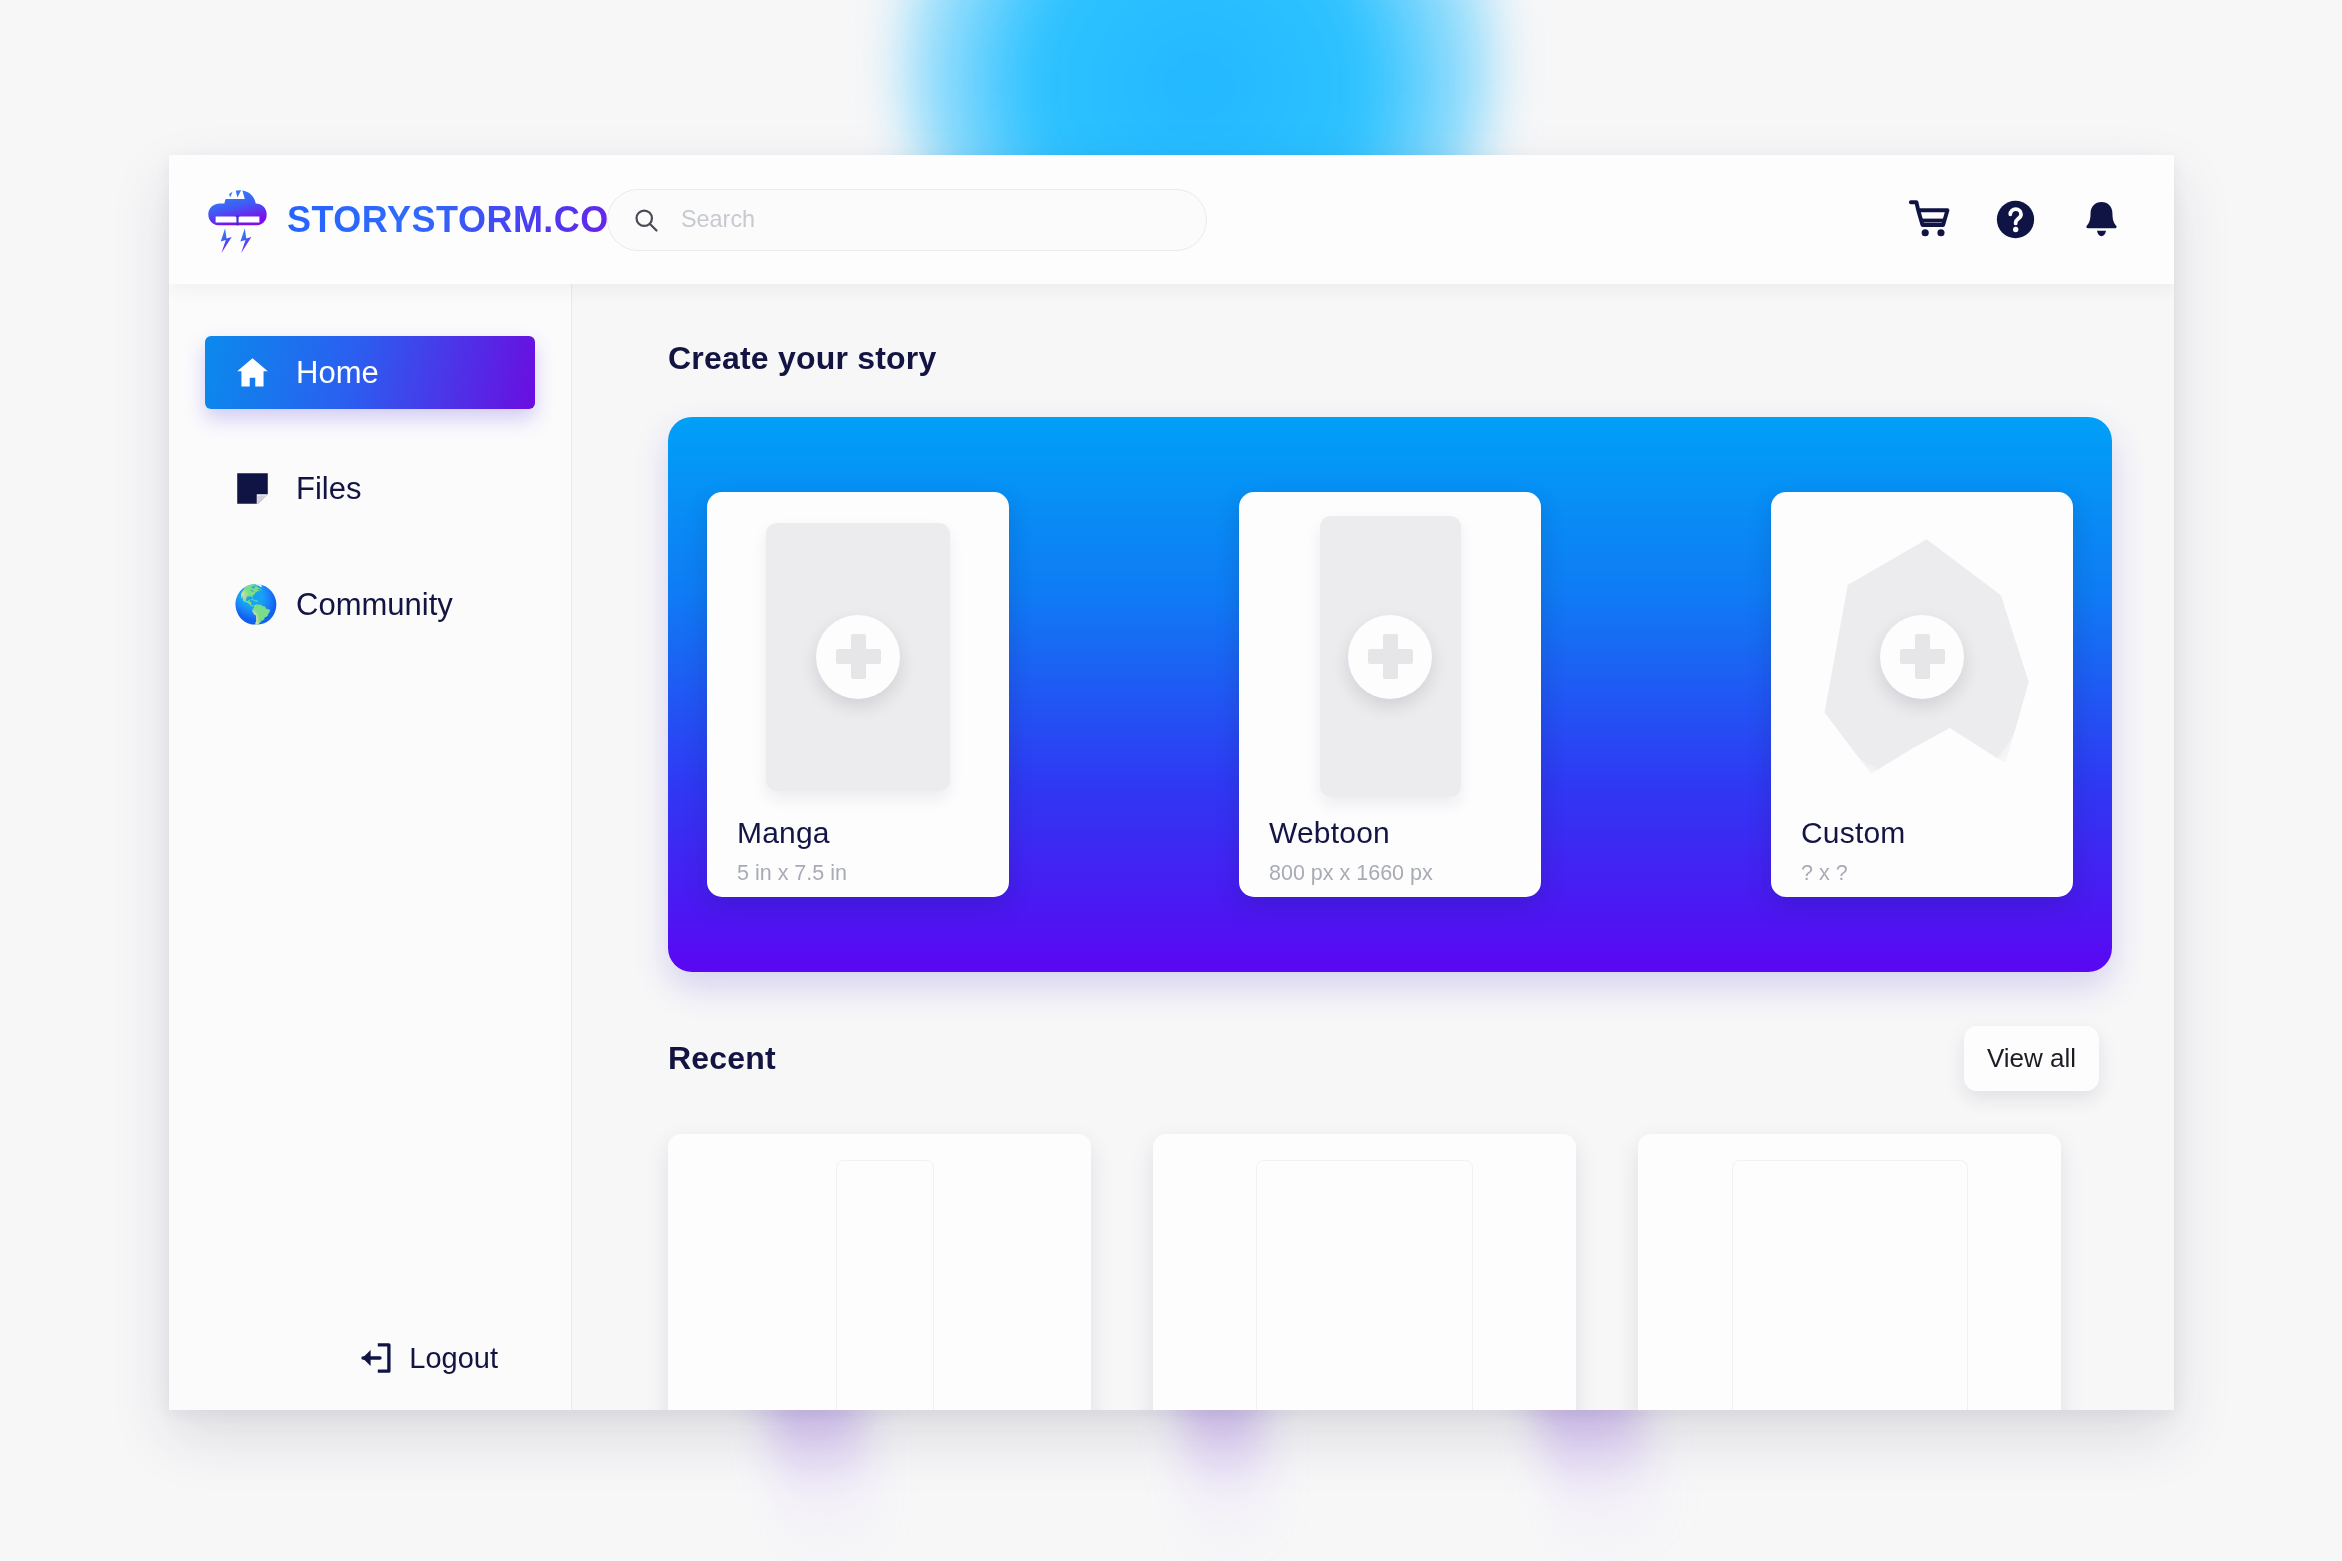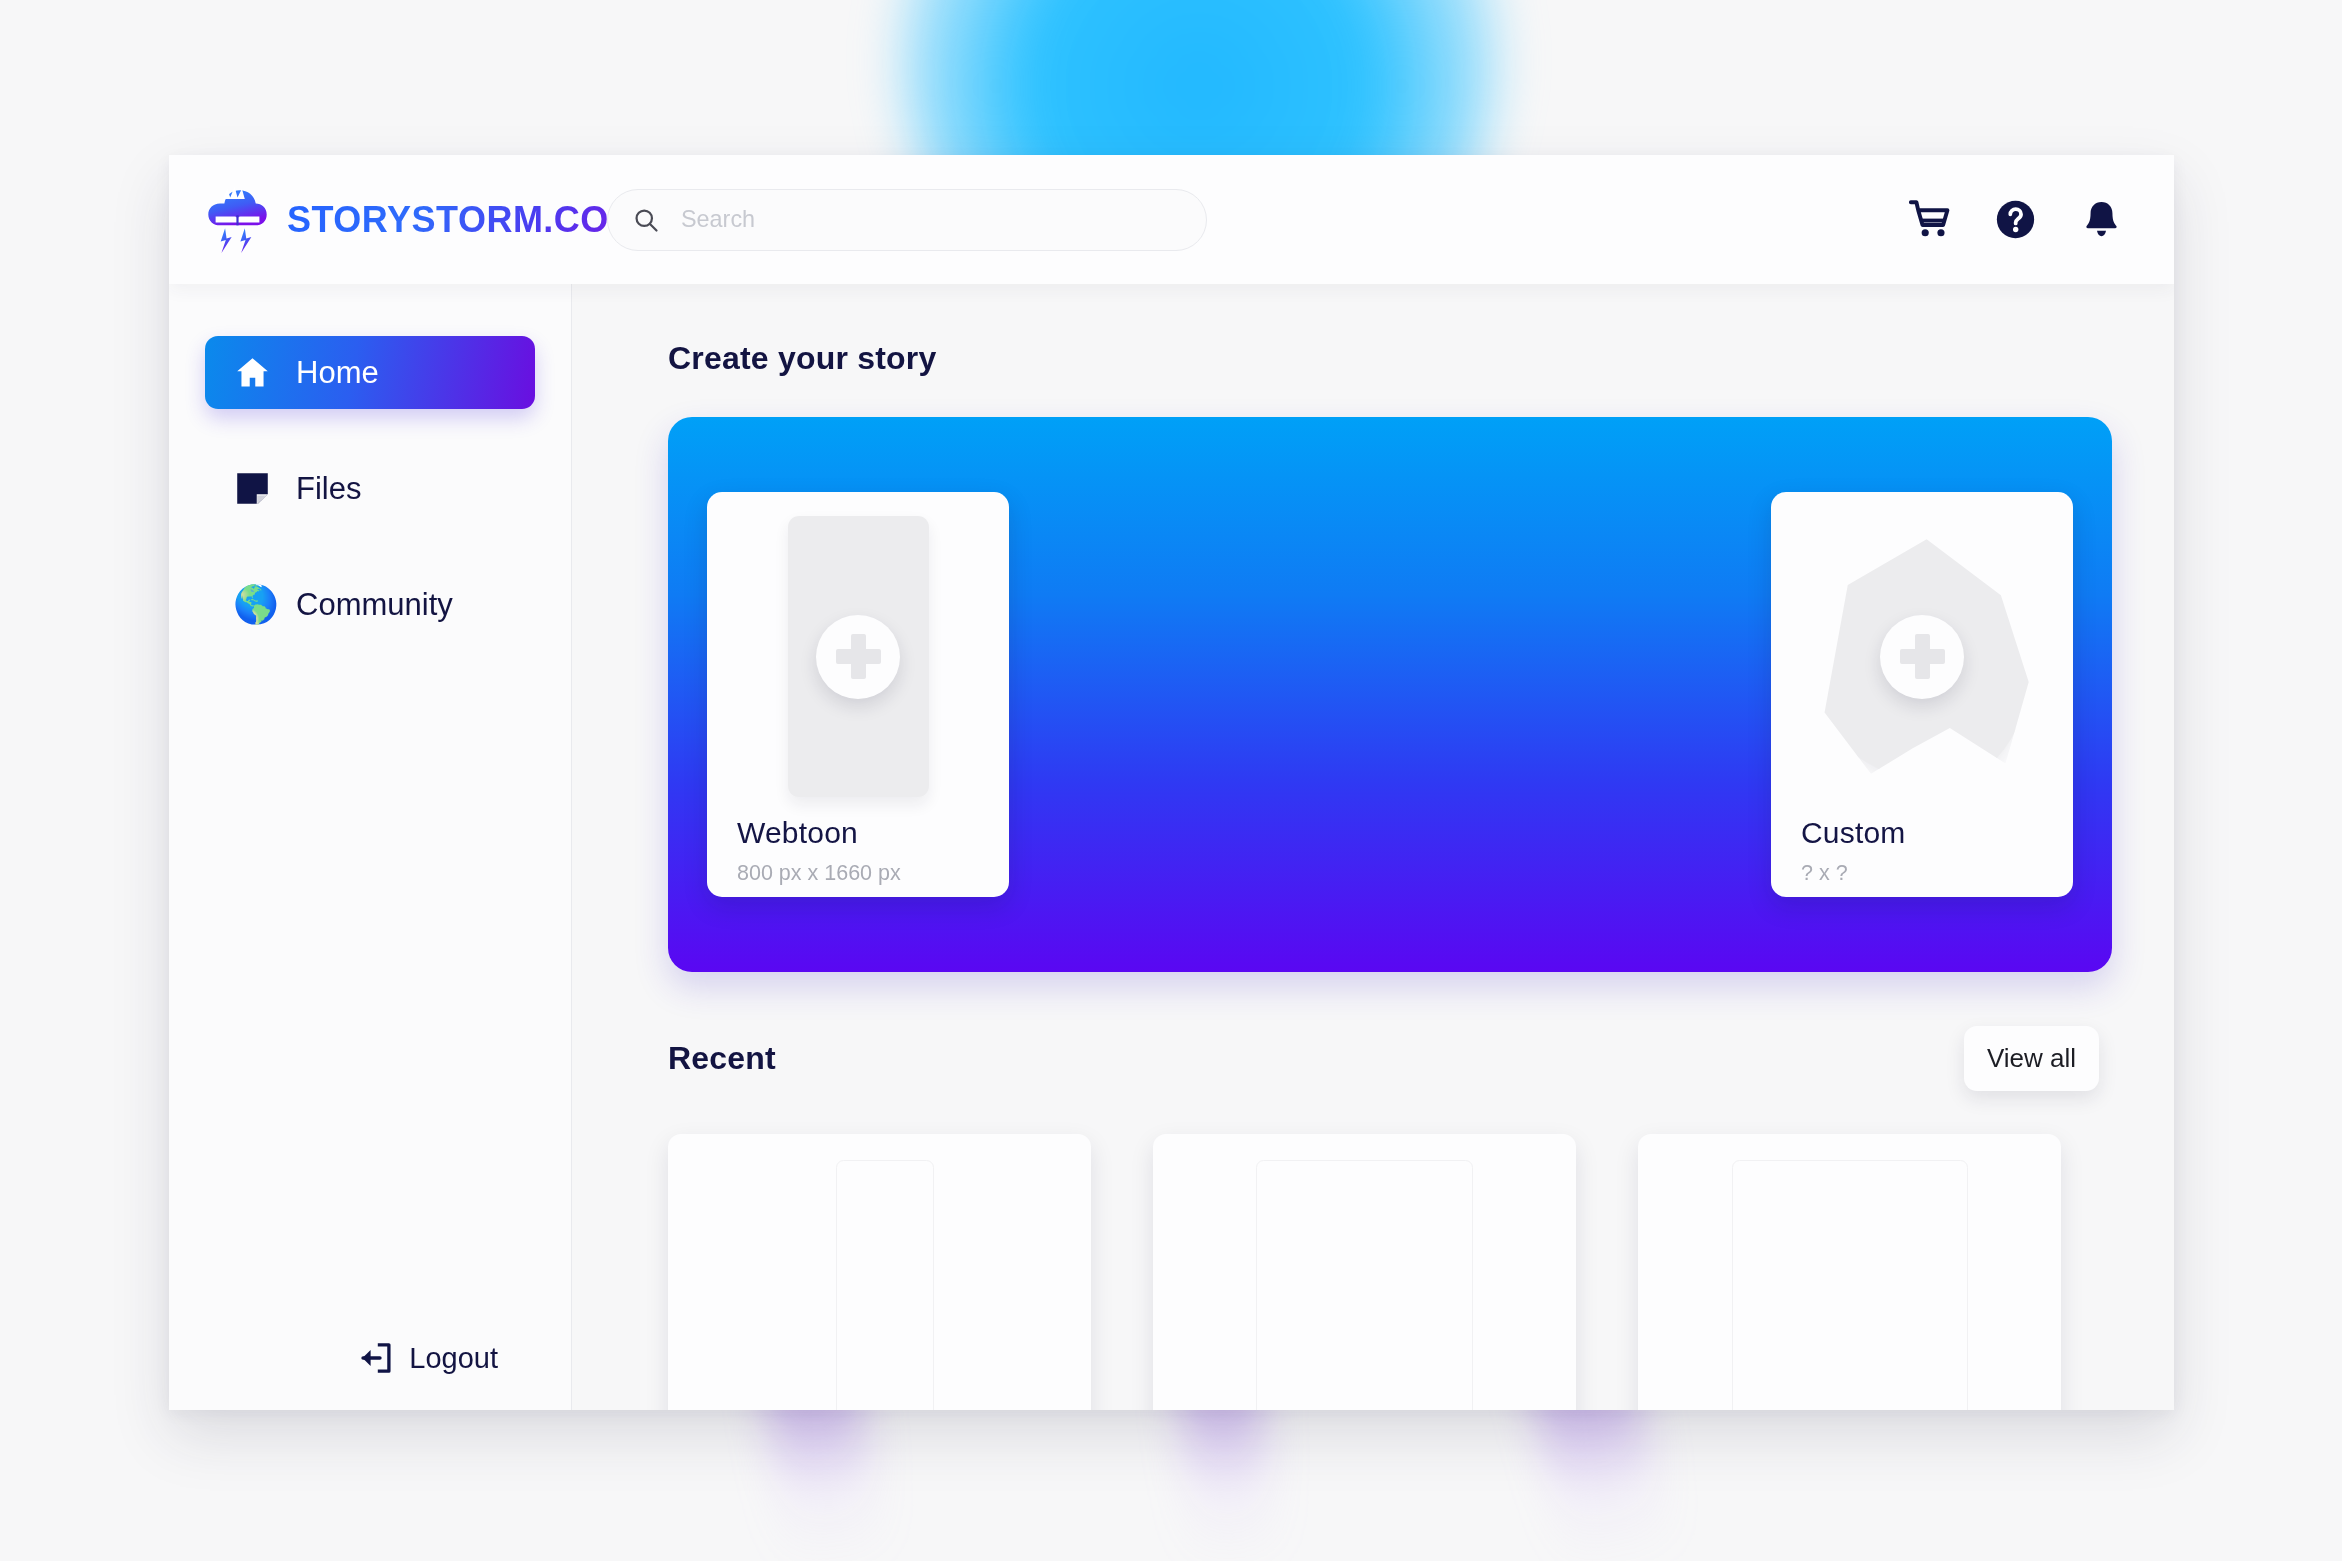--- a/index.html
+++ b/index.html
@@ -121,21 +121,21 @@
     display: flex;
     flex-direction: column;
     padding: 52px 36px 34px 36px;
   }
   .nav-item {
     display: flex;
     align-items: center;
     gap: 24px;
     height: 73px;
     padding: 0 28px;
-    border-radius: 13px;
+    border-radius: 6px;
     margin-bottom: 43px;
     cursor: pointer;
     color: #131442;
     font-size: 31px;
   }
   .nav-item .nav-icon { width: 39px; height: 39px; flex: 0 0 39px; display: block; }
   .nav-item.active {
     background: linear-gradient(100deg, #0a8aec 0%, #2b5ef0 45%, #6a0ee0 100%);
     color: #ffffff;
     box-shadow: 0 9.4px 20.6px rgba(70,40,220,0.22);
@@ -383,20 +383,28 @@
         <span>Logout</span>
       </div>
     </nav>
 
     <main class="main">
 
       <h2 class="section-title">Create your story</h2>
 
       <section class="create-panel">
 
+        <div class="type-card">
+          <div class="thumb-area">
+            <div class="thumb-rect thumb-manga"></div>
+            <div class="plus-badge"></div>
+          </div>
+          <div class="card-title">Manga</div>
+          <div class="card-sub">5 in x 7.5 in</div>
+        </div>
 
         <div class="type-card">
           <div class="thumb-area">
             <div class="thumb-rect thumb-webtoon"></div>
             <div class="plus-badge"></div>
           </div>
           <div class="card-title">Webtoon</div>
           <div class="card-sub">800 px x 1660 px</div>
         </div>
 

